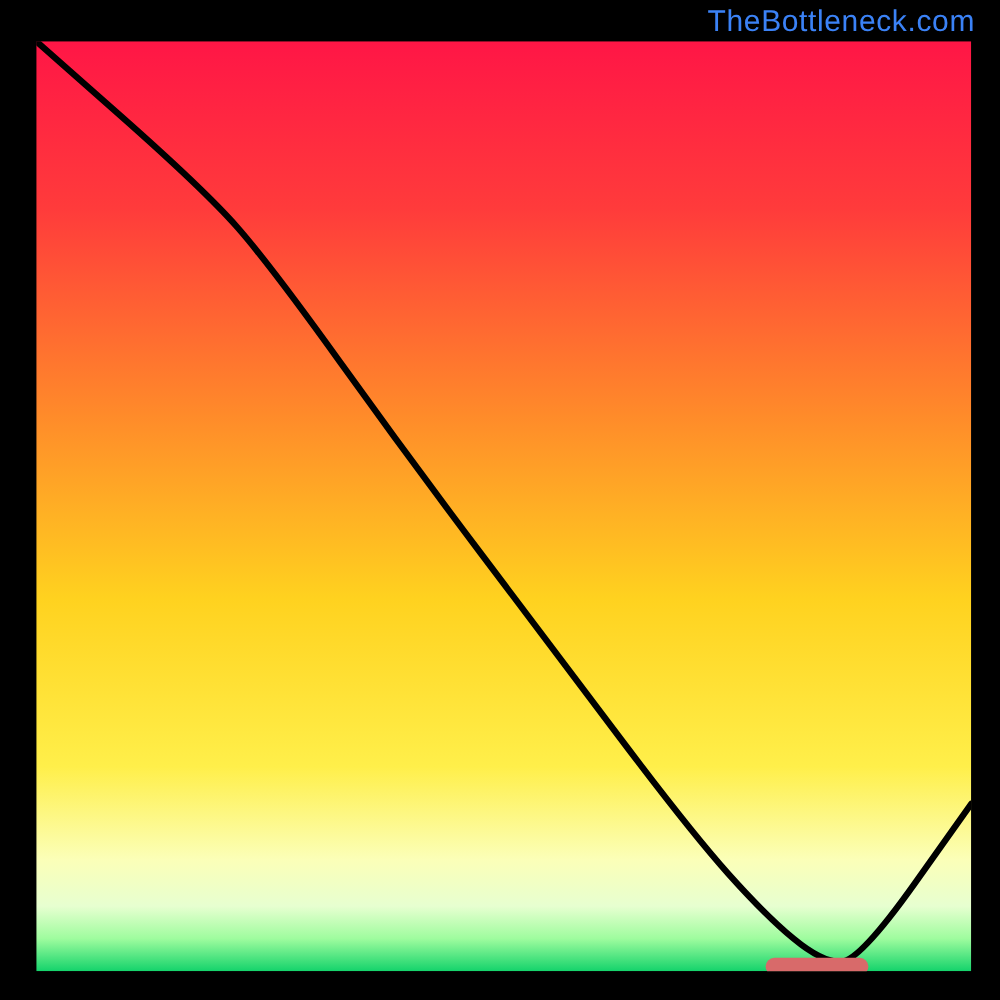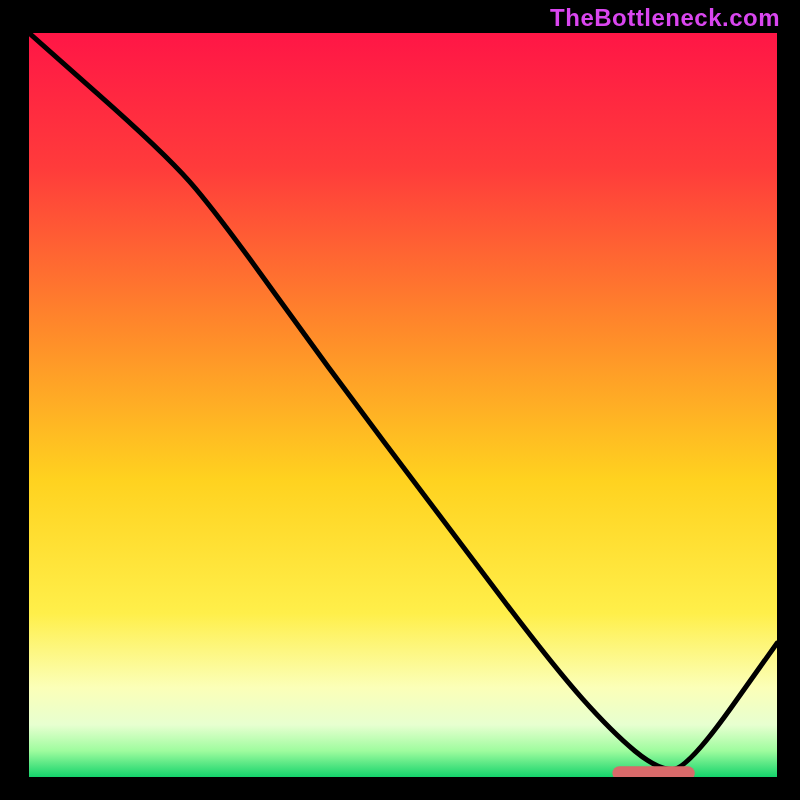--- a/index.html
+++ b/index.html
@@ -14,23 +14,23 @@
   .frame {
     position: relative;
     width: 800px;
     height: 800px;
     background: #000;
   }
   .watermark {
     position: absolute;
     top: 4px;
     right: 20px;
-    color: #d946ef;
+    color: #3b82f6;
     font-size: 24px;
-    font-weight: 700;
+    font-weight: 400;
     letter-spacing: 0.5px;
     z-index: 10;
   }
   .plot-outer {
     position: absolute;
     left: 26px;
     top: 30px;
     width: 748px;
     height: 744px;
     background: #000;

